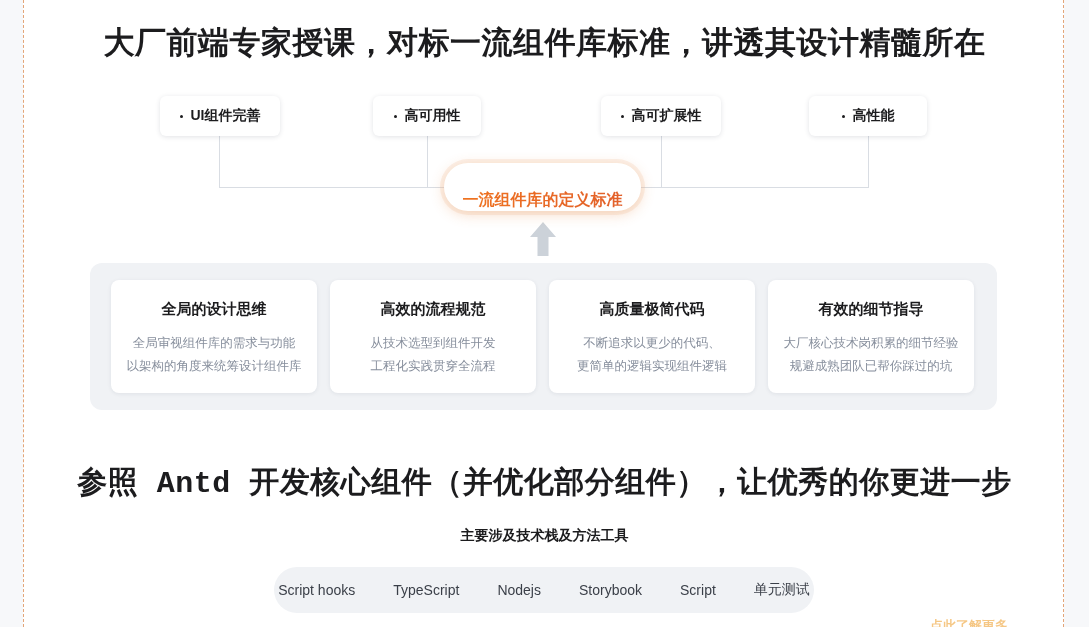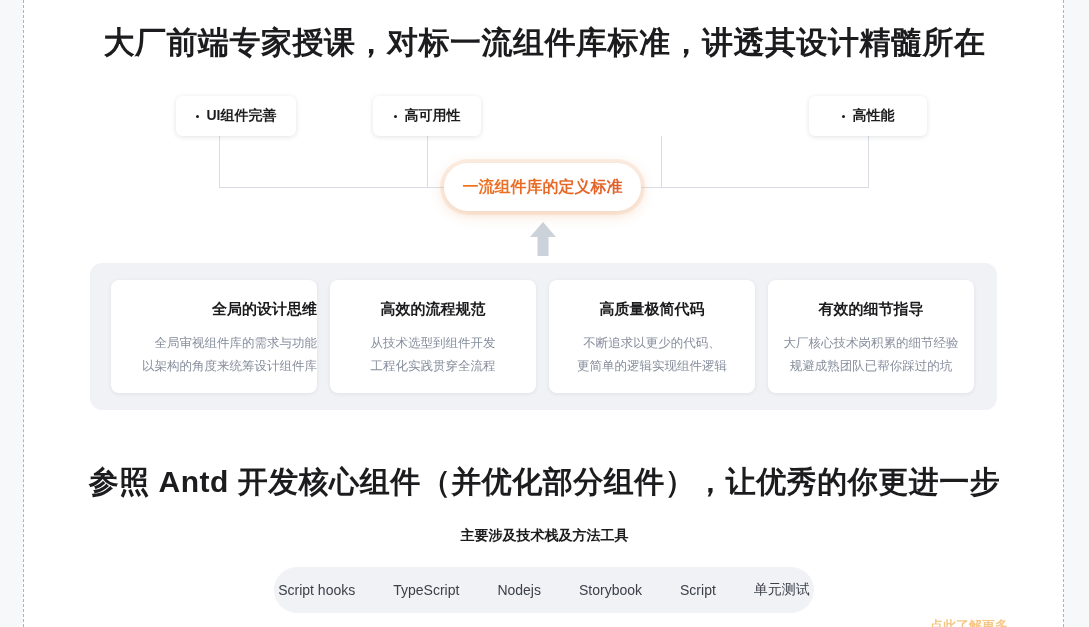--- a/index.html
+++ b/index.html
@@ -42,20 +42,21 @@
   .headline {
     position: absolute;
     left: 0;
     width: 1089px;
     text-align: center;
     font-size: 31px;
     font-weight: 700;
     color: #1c1c1e;
     letter-spacing: 0.5px;
     white-space: nowrap;
+    font-family: Liberation Mono, monospace;
   }
   .headline-1 { top: 22px; }
   .headline-2 { top: 462px; font-size: 30px; }
 
   
   .tag-row {
     position: absolute;
     top: 96px;
     left: 0;
     width: 1089px;
@@ -113,21 +114,21 @@
     position: absolute;
     left: 444px;
     top: 163px;
     width: 197px;
     height: 48px;
     border-radius: 26px;
     background: #ffffff;
     box-shadow: 0 3px 14px rgba(230, 130, 60, 0.30),
                 0 0 0 4px rgba(243, 198, 160, 0.22);
     display: flex;
-    align-items: center;
+    align-items: flex-end;
     justify-content: center;
     z-index: 14;
   }
   .center-pill-text {
     font-size: 16px;
     font-weight: 700;
     white-space: nowrap;
     background: linear-gradient(90deg, #ef7320 0%, #e2602a 100%);
     -webkit-background-clip: text;
     background-clip: text;
@@ -238,51 +239,55 @@
 <div class="connector-layer">
   <div class="conn-v" style="left:219px; top:136px; height:51px;"></div>
   <div class="conn-v" style="left:427px; top:136px; height:51px;"></div>
   <div class="conn-v" style="left:661px; top:136px; height:51px;"></div>
   <div class="conn-v" style="left:868px; top:136px; height:51px;"></div>
   <div class="conn-h" style="left:219px; top:187px; width:650px;"></div>
 </div>
 
 <div class="tag-row">
 
-  <div class="tag-box" style="left:176px; width:120px;">
+  <div class="tag-box" style="left:160px; width:120px;">
     <span class="tag-dot"></span>
     <span>UI组件完善</span>
   </div>
 
   <div class="tag-box" style="left:373px; width:108px;">
     <span class="tag-dot"></span>
     <span>高可用性</span>
   </div>
 
+  <div class="tag-box" style="left:601px; width:120px;">
+    <span class="tag-dot"></span>
+    <span>高可扩展性</span>
+  </div>
 
   <div class="tag-box" style="left:809px; width:118px;">
     <span class="tag-dot"></span>
     <span>高性能</span>
   </div>
 
 </div>
 
 <div class="center-pill">
   <span class="center-pill-text">一流组件库的定义标准</span>
 </div>
 
 <div class="arrow-up">
   <svg width="28" height="34" viewBox="0 0 28 34" xmlns="http://www.w3.org/2000/svg">
     <path d="M14 0 L27 15 L19.5 15 L19.5 34 L8.5 34 L8.5 15 L1 15 Z" fill="#ccd2d9"></path>
   </svg>
 </div>
 
 <div class="feature-wrap">
 
-  <div class="feature-card" style="left:21px;text-align:right;">
+  <div class="feature-card" style="left:21px;">
     <div class="feature-title">全局的设计思维</div>
     <div class="feature-desc">全局审视组件库的需求与功能
 以架构的角度来统筹设计组件库</div>
   </div>
 
   <div class="feature-card" style="left:240px;">
     <div class="feature-title">高效的流程规范</div>
     <div class="feature-desc">从技术选型到组件开发
 工程化实践贯穿全流程</div>
   </div>

